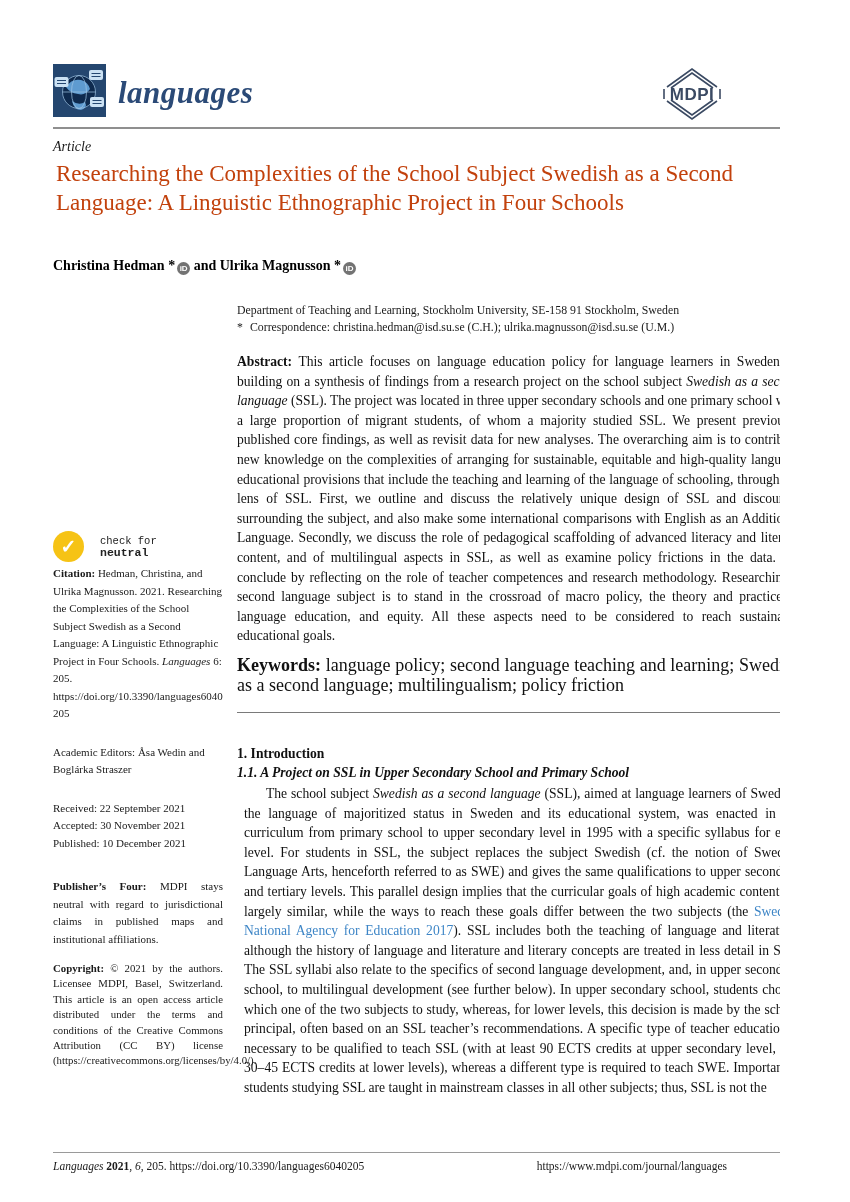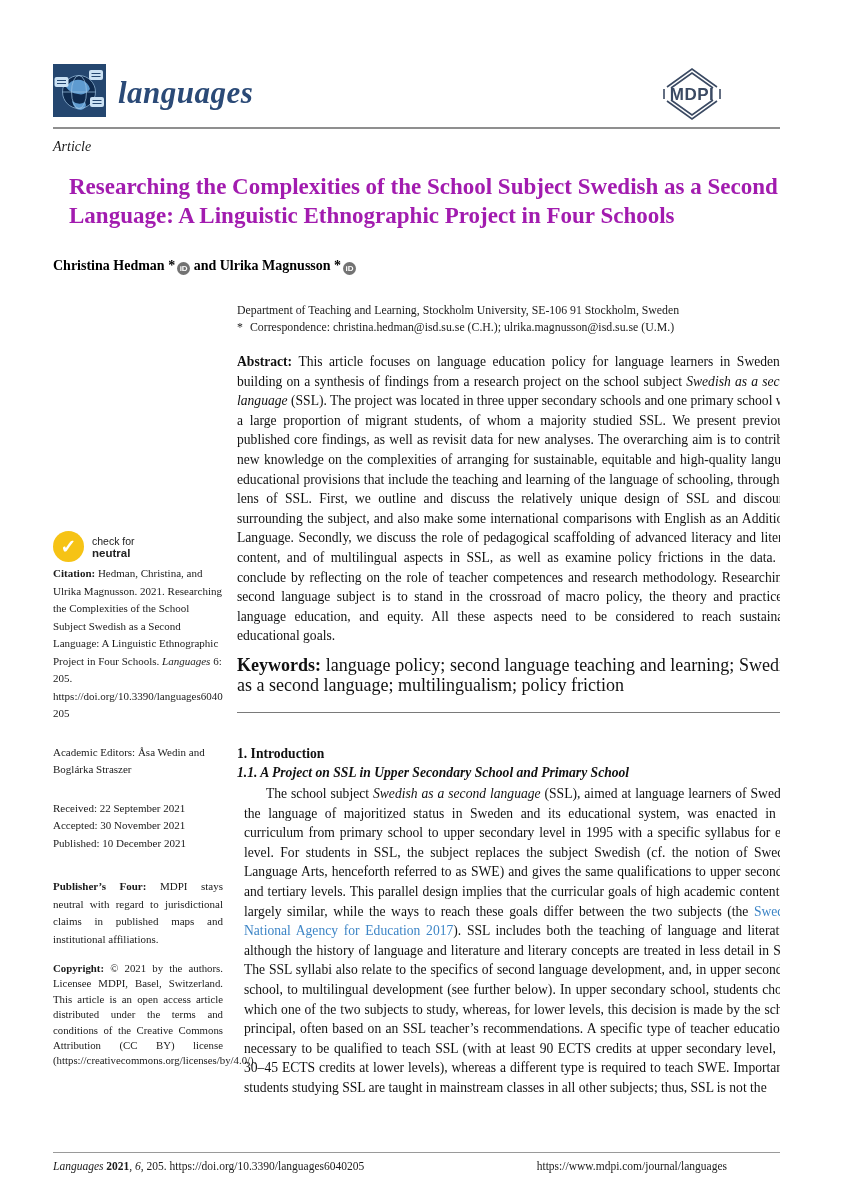--- a/index.html
+++ b/index.html
@@ -13,22 +13,22 @@
                 margin-left:12px;letter-spacing:.5px;}
   .mdpi-logo{position:absolute;right:0;top:2px;width:70px;height:56px;}
   .mdpi-text{position:absolute;left:0;right:0;top:19px;text-align:center;
              font-family:"Liberation Sans",sans-serif;font-weight:700;font-size:17px;
              color:#3b4a63;letter-spacing:.5px;}
 
   .top-rule{position:absolute;top:127px;left:53px;width:744px;height:2px;background:#8f8f8f;}
 
   
   .article-type{position:absolute;top:139px;left:53px;font-style:italic;font-size:14px;color:#1a1a1a;}
-  .title{position:absolute;top:156px;left:53px;width:724px;margin:16px;
-         font-size:23px;font-weight:700;line-height:29px;color:#a21caf;}
+  .title{position:absolute;top:156px;left:53px;width:724px;margin:3px;
+         font-size:23px;font-weight:400;line-height:29px;color:#c2410c;}
   .authors{position:absolute;top:258px;left:53px;font-size:14px;font-weight:700;color:#000;}
   .orcid{display:inline-block;width:13px;height:13px;border-radius:50%;background:#737373;
          color:#fff;font-family:"Liberation Sans",sans-serif;font-weight:700;font-size:8px;
          line-height:13px;text-align:center;vertical-align:-1px;margin-left:2px;font-style:normal;}
 
   
   .main-col{position:absolute;top:302px;left:237px;width:563px;}
   .affiliation{font-size:11.8px;line-height:16.5px;color:#1a1a1a;}
   .corr-line{display:flex;}
   .corr-mark{width:13px;flex:0 0 13px;}
@@ -39,21 +39,21 @@
   .subsection-head{margin:3px 0 0 0;font-size:13.6px;font-style:italic;}
   .body-para{margin:3px 0 0 7px;font-size:13.6px;line-height:19.6px;text-align:justify;text-indent:22px;}
   .link{color:#3d85c6;}
 
   
   .sidebar{position:absolute;top:531px;left:53px;width:170px;font-size:11px;line-height:17.5px;color:#1a1a1a;}
   .badge{display:flex;align-items:center;cursor:pointer;}
   .badge-circle{width:31px;height:31px;border-radius:50%;background:#F6C315;color:#fff;
                 font-family:"Liberation Sans",sans-serif;font-weight:700;font-size:19px;
                 line-height:31px;text-align:center;flex:0 0 31px;}
-  .badge-text{margin-left:8px;font-family:Liberation Sans, sans-serif;font-size:10.5px;
+  .badge-text{margin-left:16px;font-family:Liberation Mono, monospace;font-size:10.5px;
               line-height:12px;color:#222;}
   .badge-text b{font-size:11.5px;}
   .citation{margin-top:3px;overflow-wrap:break-word;}
   .editors{margin-top:21px;}
   .dates{margin-top:21px;}
   .pubnote{margin-top:26px;text-align:justify;}
   .cc-badge{margin-top:23px;display:block;}
   .copyright{margin-top:13px;font-size:10.8px;line-height:15.4px;text-align:justify;}
 
   
@@ -112,21 +112,21 @@
 
   <div class="article-type">Article</div>
   <h1 class="title">Researching the Complexities of the School Subject Swedish as a Second Language: A Linguistic Ethnographic Project in Four Schools</h1>
 
   <div class="authors">
     <span>Christina Hedman</span><span> *</span><span class="orcid">iD</span><span> and </span><span>Ulrika Magnusson</span><span> *</span><span class="orcid">iD</span>
   </div>
 
   <div class="main-col">
     <div class="affiliation">
-      <div>Department of Teaching and Learning, Stockholm University, SE-106 91 Stockholm, Sweden</div>
+      <div>Department of Teaching and Learning, Stockholm University, SE-158 91 Stockholm, Sweden</div>
       <div class="corr-line">
         <span class="corr-mark">*</span>
         <span>Correspondence: christina.hedman@isd.su.se (C.H.); ulrika.magnusson@isd.su.se (U.M.)</span>
       </div>
     </div>
 
     <p class="abstract"><b>Abstract:</b><span> This article focuses on language education policy for language learners in Sweden by building on a synthesis of findings from a research project on the school subject </span><i>Swedish as a second language</i><span> (SSL). The project was located in three upper secondary schools and one primary school with a large proportion of migrant students, of whom a majority studied SSL. We present previously published core findings, as well as revisit data for new analyses. The overarching aim is to contribute new knowledge on the complexities of arranging for sustainable, equitable and high-quality language educational provisions that include the teaching and learning of the language of schooling, through the lens of SSL. First, we outline and discuss the relatively unique design of SSL and discourses surrounding the subject, and also make some international comparisons with English as an Additional Language. Secondly, we discuss the role of pedagogical scaffolding of advanced literacy and literary content, and of multilingual aspects in SSL, as well as examine policy frictions in the data. We conclude by reflecting on the role of teacher competences and research methodology. Researching a second language subject is to stand in the crossroad of macro policy, the theory and practice of language education, and equity. All these aspects need to be considered to reach sustainable educational goals.</span></p>
 
     <p class="keywords"><b>Keywords:</b><span> language policy; second language teaching and learning; Swedish as a second language; multilingualism; policy friction</span></p>
 

